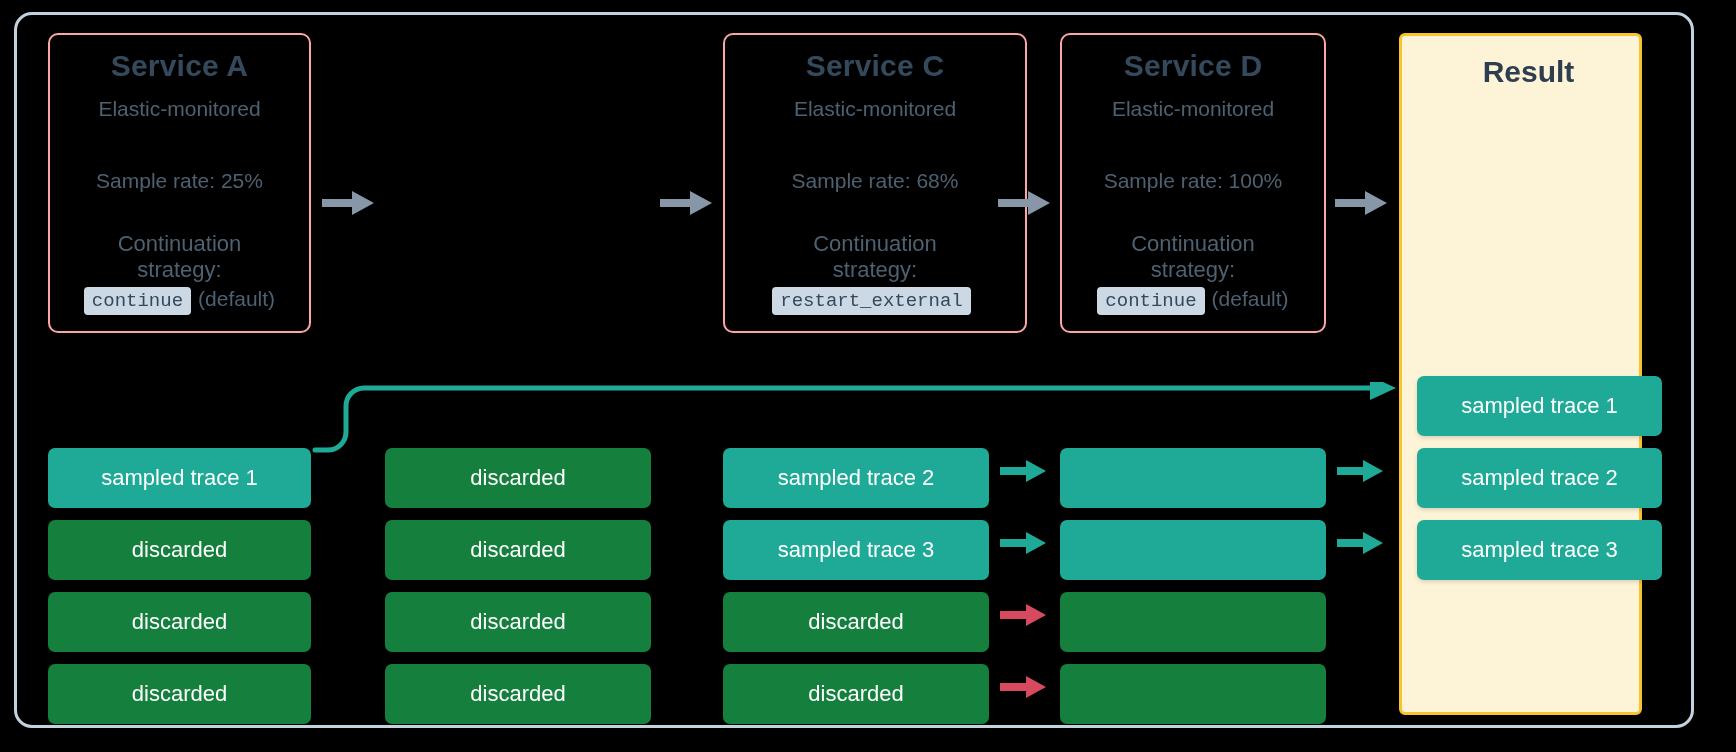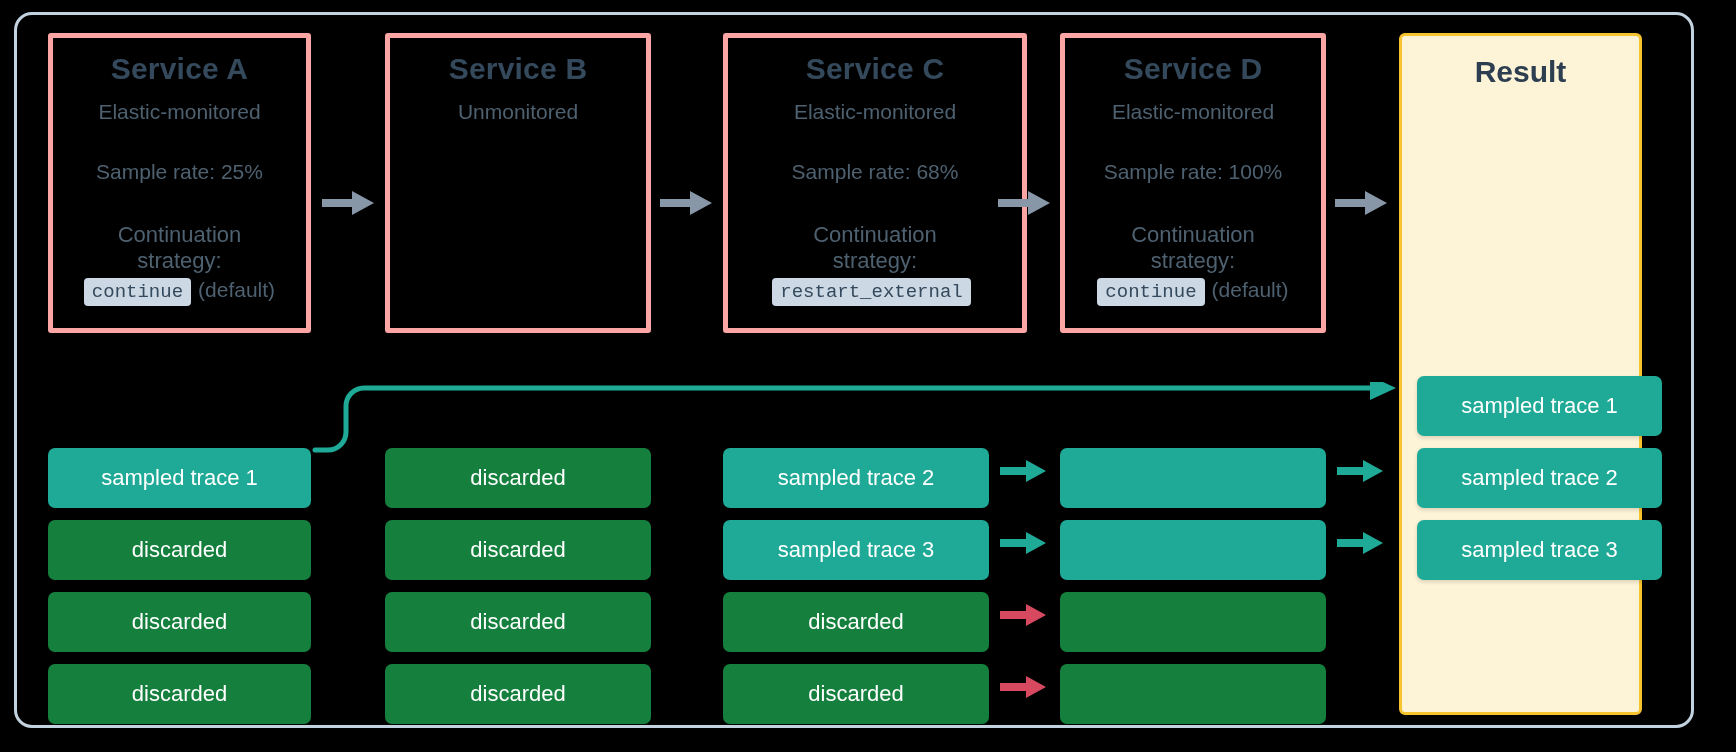--- a/index.html
+++ b/index.html
@@ -15,31 +15,31 @@
   .outer-frame{
     position:absolute;left:14px;top:12px;
     width:1680px;height:716px;
     border:3px solid #c3d2df;border-radius:18px;
     box-sizing:border-box;
   }
 
   
   .svc-card{
     position:absolute;top:33px;height:300px;
-    border:5px solid #fca5a5;border-radius:3px;
+    border:2px solid #fca5a5;border-radius:10px;
     box-sizing:border-box;background:#000;
     display:flex;flex-direction:column;align-items:center;
     padding-top:14px;
   }
   .svc-title{
     font-size:30px;font-weight:bold;color:#34495c;
     letter-spacing:.2px;margin:0 0 14px 0;
   }
   .svc-sub{font-size:21px;color:#4e6170;margin:0 0 36px 0;}
-  .svc-rate{font-size:21px;color:#4e6170;margin:0 0 38px 0;}
+  .svc-rate{font-size:21px;color:#4e6170;margin:12px 0 38px 0;}
   .svc-strat-label{
     font-size:22px;color:#4e6170;line-height:1.18;
     text-align:center;margin:0 0 4px 0;
   }
   .svc-strat-row{
     display:flex;align-items:baseline;justify-content:center;
     gap:7px;white-space:nowrap;
   }
   .code{
     font-family:"Liberation Mono",monospace;
@@ -51,21 +51,21 @@
 
   
   .result-panel{
     position:absolute;left:1399px;top:33px;
     width:243px;height:682px;
     background:#fdf3d6;border:3px solid #f7c32e;
     border-radius:6px;box-sizing:border-box;
   }
   .result-title{
     position:absolute;left:0;right:0;top:55px;
-    text-align:center;font-size:30px;font-weight:bold;color:#2c3e50;
+    text-align:center;font-size:30px;font-weight:bold;color:#2c3e50;padding-left:8px;
   }
 
   
   .chip{
     position:absolute;height:60px;border-radius:7px;
     display:flex;align-items:center;justify-content:center;
     color:#fff;font-size:22px;white-space:nowrap;
   }
   .chip.sampled{background:#1faa97;}
   .chip.discarded{background:#15803d;}
@@ -89,24 +89,20 @@
     <div class="svc-strat-label">
       <span>Continuation</span><br>
       <span>strategy:</span>
     </div>
     <div class="svc-strat-row">
       <span class="code">continue</span>
       <span class="default-note">(default)</span>
     </div>
   </div>
 
-  <div class="svc-card" style="left:385px;width:266px;">
-    <div class="svc-title">Service B</div>
-    <div class="svc-sub">Unmonitored</div>
-  </div>
 
   <div class="svc-card" style="left:723px;width:304px;">
     <div class="svc-title">Service C</div>
     <div class="svc-sub">Elastic-monitored</div>
     <div class="svc-rate">Sample rate: 68%</div>
     <div class="svc-strat-label">
       <span>Continuation</span><br>
       <span>strategy:</span>
     </div>
     <div class="svc-strat-row">

